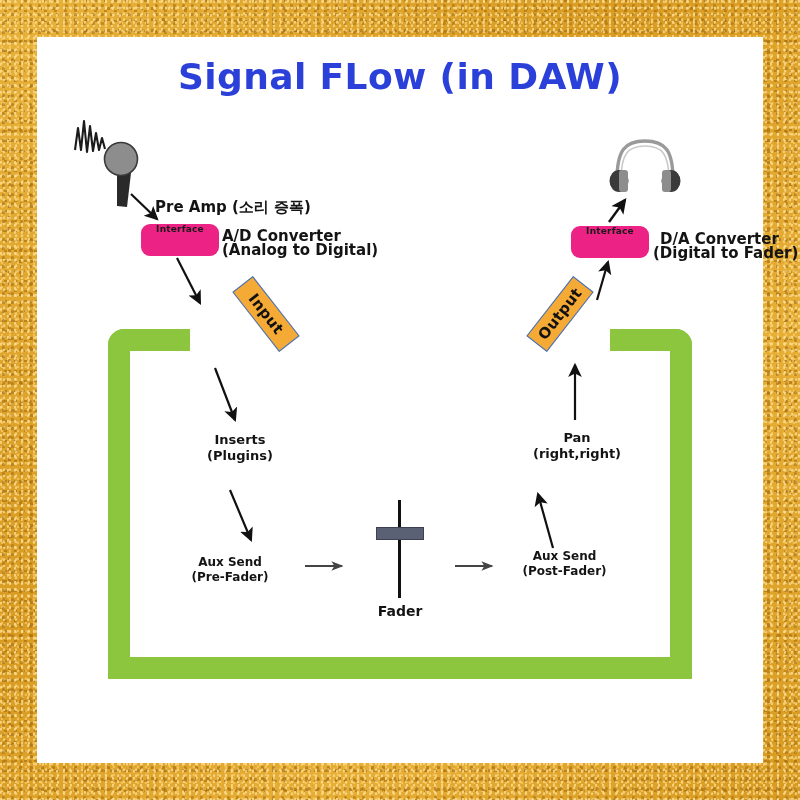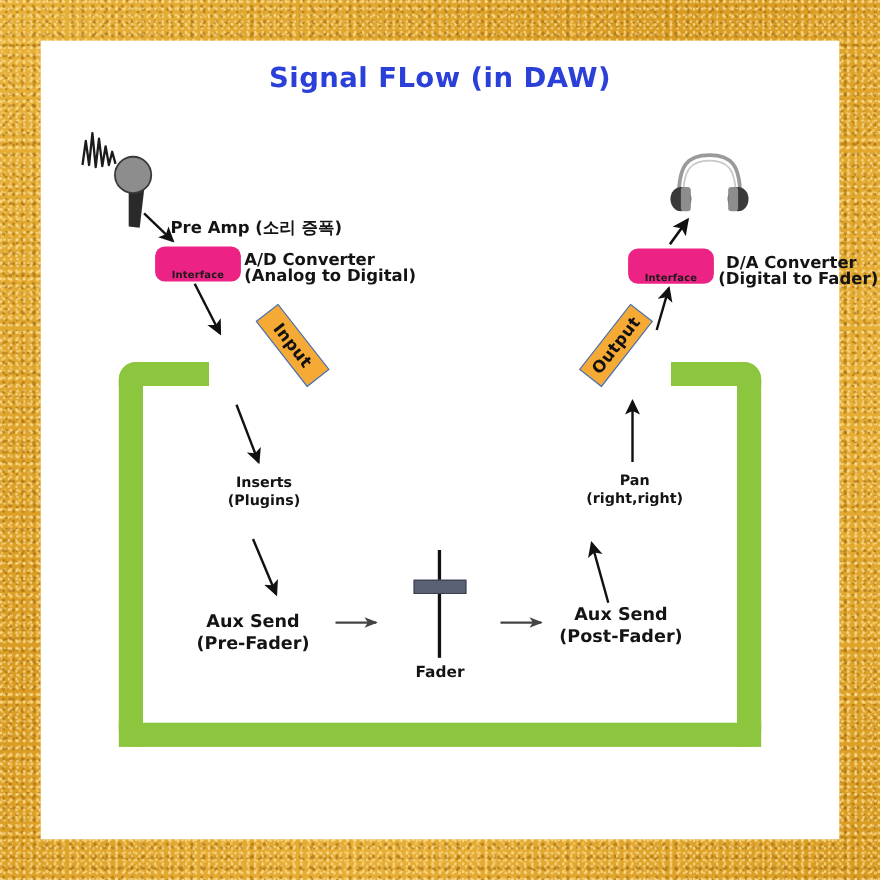--- a/index.html
+++ b/index.html
@@ -40,50 +40,50 @@
     height: 726px;
     background: #ffffff;
   }
   
   .title {
     position: absolute;
     left: 0; top: 56px;
     width: 726px;
     text-align: center;
     color: #2b3fd9;
-    font-size: 25px;
+    font-size: 36px;
     font-weight: 700;
     letter-spacing: .4px;
     font-family: "DejaVu Sans", "Liberation Sans", sans-serif;
   }
   
   .lbl {
     position: absolute;
     color: #141414;
     font-weight: 700;
     line-height: 1.22;
     white-space: pre-line;
     font-family: "DejaVu Sans", "Liberation Sans", sans-serif;
   }
   .lbl-sm { font-size: 15px; }
   .lbl-md { font-size: 13px; }
   .lbl-fader { font-size: 14px; }
-  .lbl-aux { font-size: 16px; }
+  .lbl-aux { font-size: 12px; }
   .center { text-align: center; }
 
   
   .iface {
     position: absolute;
     background: #ec2284;
     border-radius: 9px;
     color: #1a1a1a;
     font-size: 9px;
     font-weight: 700;
     display: flex;
-    align-items: flex-end;
+    align-items: flex-start;
     justify-content: center;
     letter-spacing: .2px;
   }
   
   .tag {
     position: absolute;
     width: 74px;
     height: 24px;
     background: #f5aa36;
     border: 1.6px solid #3c72c8;

